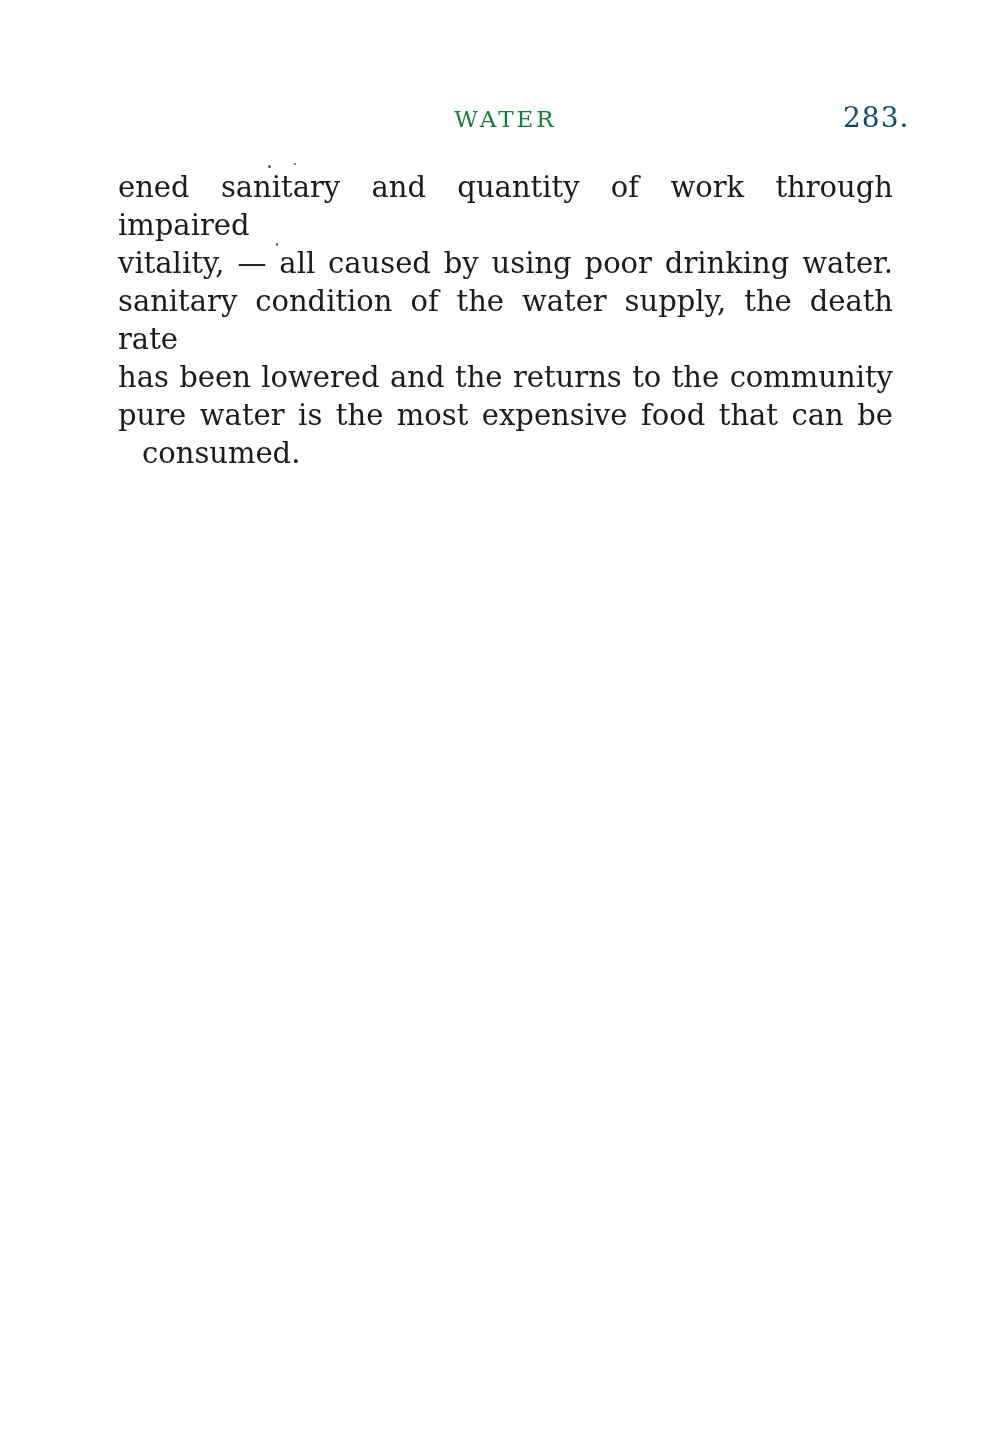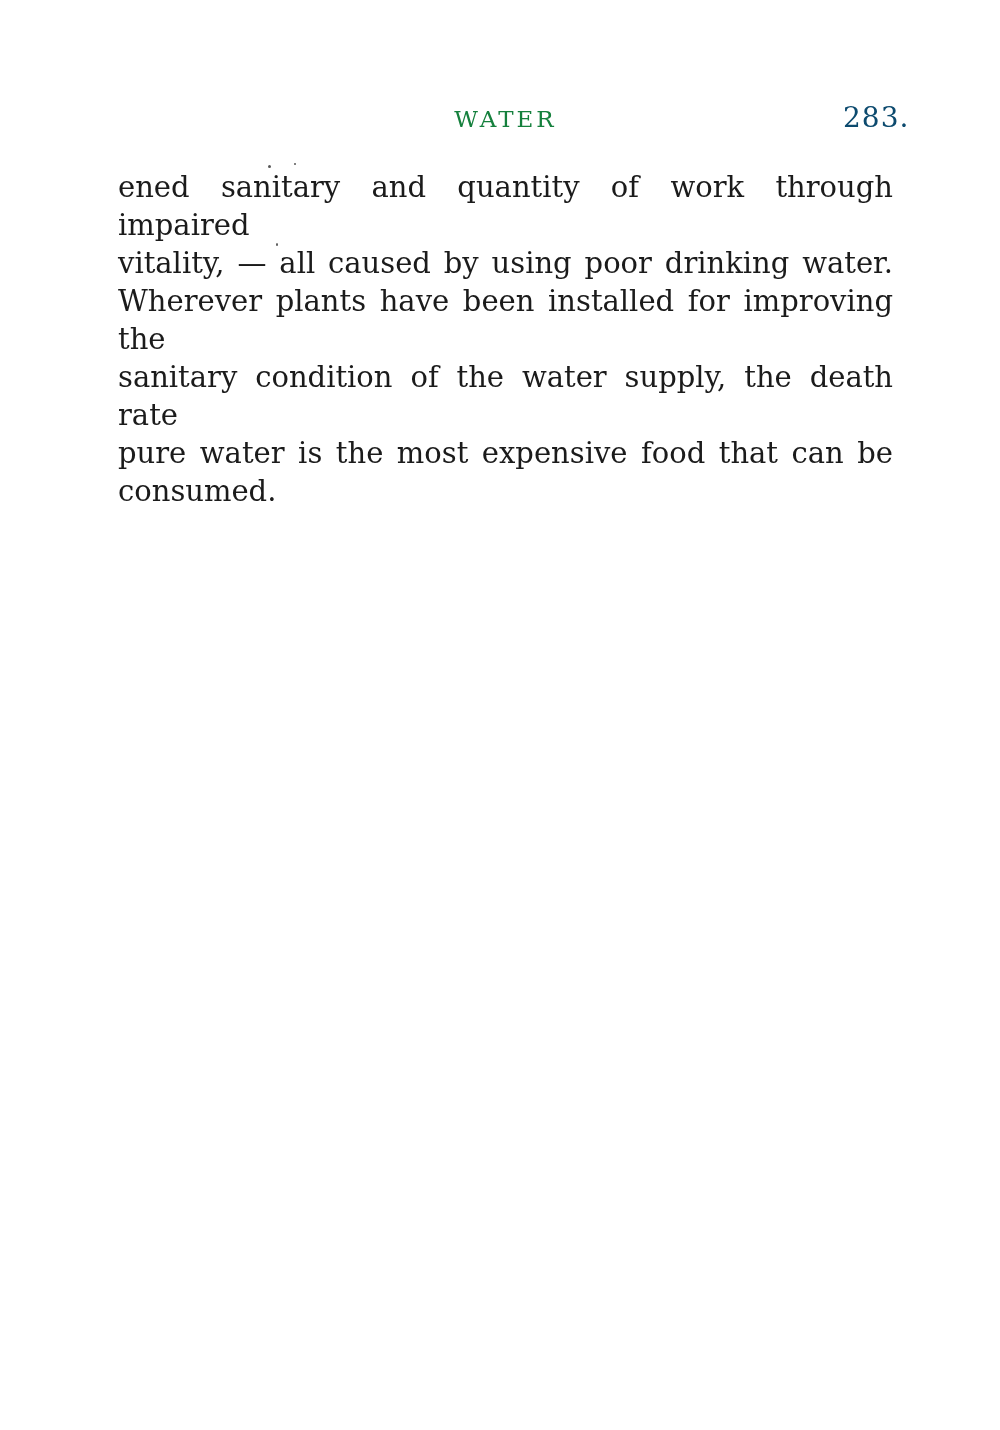--- a/index.html
+++ b/index.html
@@ -49,20 +49,21 @@
     color: #1b1b1b;
   }
   .text-line {
     text-align: justify;
     text-align-last: justify;
     white-space: normal;
   }
   .text-line.last-line {
     text-align: left;
     text-align-last: left;
+    margin-left: 24px;
   }
   .scan-speck {
     position: absolute;
     background: #3a3a3a;
     border-radius: 50%;
     opacity: 0.85;
   }
   #speck-1 { left: 268px; top: 165px; width: 3px; height: 3px; }
   #speck-2 { left: 294px; top: 163px; width: 2px; height: 2px; }
   #speck-3 { left: 276px; top: 243px; width: 2px; height: 3px; }
@@ -72,22 +73,22 @@
 
 <div class="scan-page">
 
   <div class="running-header">WATER</div>
 
   <div class="page-number">283.</div>
 
   <div class="body-text">
     <div class="text-line">ened sanitary and quantity of work through impaired</div>
     <div class="text-line">vitality, — all caused by using poor drinking water.</div>
-    <div class="text-line">Wherever plants have been installed for improving the</div>
     <div class="text-line">sanitary condition of the water supply, the death rate</div>
+    <div class="text-line">has been lowered and the returns to the community</div>
     <div class="text-line">pure water is the most expensive food that can be</div>
     <div class="text-line last-line">consumed.</div>
   </div>
 
   <div class="scan-speck" id="speck-1"></div>
   <div class="scan-speck" id="speck-2"></div>
   <div class="scan-speck" id="speck-3"></div>
 
 </div>
 

